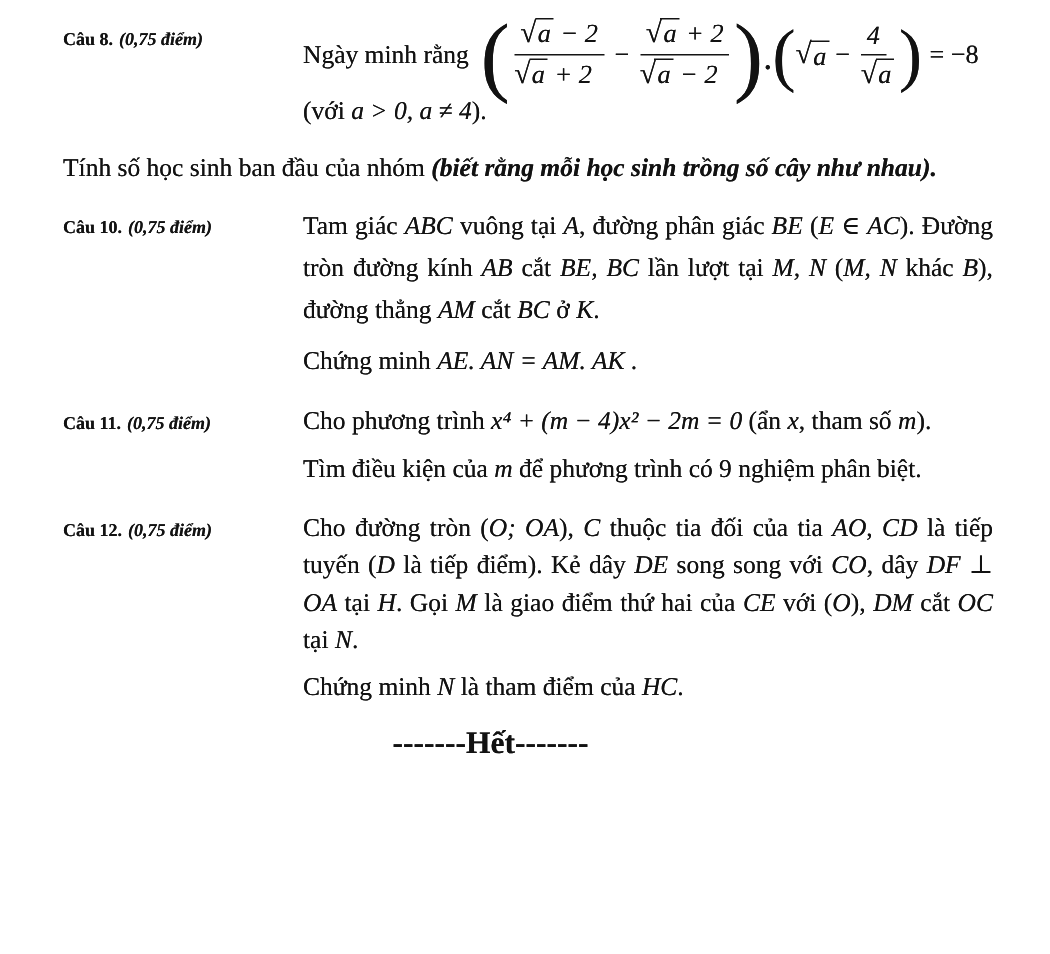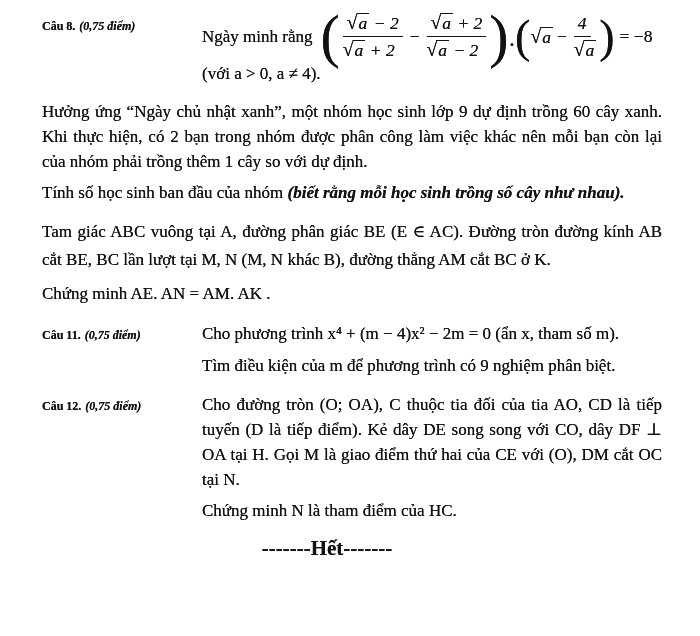--- a/index.html
+++ b/index.html
@@ -19,21 +19,21 @@
   .q { display: flex; margin-bottom: 13px; }
   .q-label { width: 160px; flex: none; padding-top: 2px; font-size: 12px; line-height: 25px; white-space: nowrap; }
   .q-num { font-weight: 700; }
   .q-pts { font-weight: 700; font-style: italic; margin-left: 4px; }
   .q-body { flex: 1; font-size: 17px; }
   .q-body p { margin: 0; line-height: 25px; text-align: justify; }
   .q-body p + p { margin-top: 6px; }
   .lh28 p { line-height: 28px; }
   .lh26 p { line-height: 26px; }
   .seg-n { font-style: normal; margin-top: 41px; }
-  .seg-i { }
+  .seg-i { font-style: italic; }
   .seg-bi { font-style: italic; font-weight: 700; }
 
   
   .fline { display: flex; align-items: center; }
   .fline .intro { margin-right: 8px; line-height: 25px; }
   .formula { display: inline-flex; align-items: center; font-size: 17.5px; font-style: italic; }
   .frac { display: inline-flex; flex-direction: column; align-items: flex-start; margin: 0 3px; }
   .fnum { display: block; border-bottom: 1.6px solid #141414; padding: 0 4px 2px 4px; white-space: nowrap; }
   .fden { display: block; padding-top: 2px; white-space: nowrap; }
   .rt { font-style: normal; font-size: 1.12em; margin-right: -1px; }
@@ -83,26 +83,28 @@
           <span class="bigp sm">)</span>
           <span class="meq">= −8</span>
         </span>
       </div>
       <p class="note"><span class="seg-n">(với </span><span class="seg-i">a &gt; 0, a ≠ 4</span><span class="seg-n">).</span></p>
     </div>
   </div>
 
   <div class="q">
     <div class="q-body">
-      <p><span class="seg-n">Hưởng ứng “Ngày chủ nhật xanh”, một nhóm học sinh lớp 9 dự định trồng 60 cây xanh. Khi thực hiện, có 2 bạn trong nhóm được phân công làm việc khác nên mỗi bạn còn lại của nhóm phải trồng thêm 1 cây so với dự định.</span></p>
       <p><span class="seg-n">Tính số học sinh ban đầu của nhóm </span><span class="seg-bi">(biết rằng mỗi học sinh trồng số cây như nhau).</span></p>
     </div>
   </div>
 
   <div class="q">
+    <div class="q-label">
+      <span class="q-num">Câu 10.</span><span class="q-pts">(0,75 điểm)</span>
+    </div>
     <div class="q-body lh28">
       <p><span class="seg-n">Tam giác </span><span class="seg-i">ABC</span><span class="seg-n"> vuông tại </span><span class="seg-i">A</span><span class="seg-n">, đường phân giác </span><span class="seg-i">BE</span><span class="seg-n"> (</span><span class="seg-i">E</span><span class="seg-n"> ∈ </span><span class="seg-i">AC</span><span class="seg-n">). Đường tròn đường kính </span><span class="seg-i">AB</span><span class="seg-n"> cắt </span><span class="seg-i">BE, BC</span><span class="seg-n"> lần lượt tại </span><span class="seg-i">M, N</span><span class="seg-n"> (</span><span class="seg-i">M, N</span><span class="seg-n"> khác </span><span class="seg-i">B</span><span class="seg-n">), đường thẳng </span><span class="seg-i">AM</span><span class="seg-n"> cắt </span><span class="seg-i">BC</span><span class="seg-n"> ở </span><span class="seg-i">K</span><span class="seg-n">.</span></p>
       <p><span class="seg-n">Chứng minh </span><span class="seg-i">AE. AN = AM. AK</span><span class="seg-n"> .</span></p>
     </div>
   </div>
 
   <div class="q">
     <div class="q-label">
       <span class="q-num">Câu 11.</span><span class="q-pts">(0,75 điểm)</span>
     </div>

